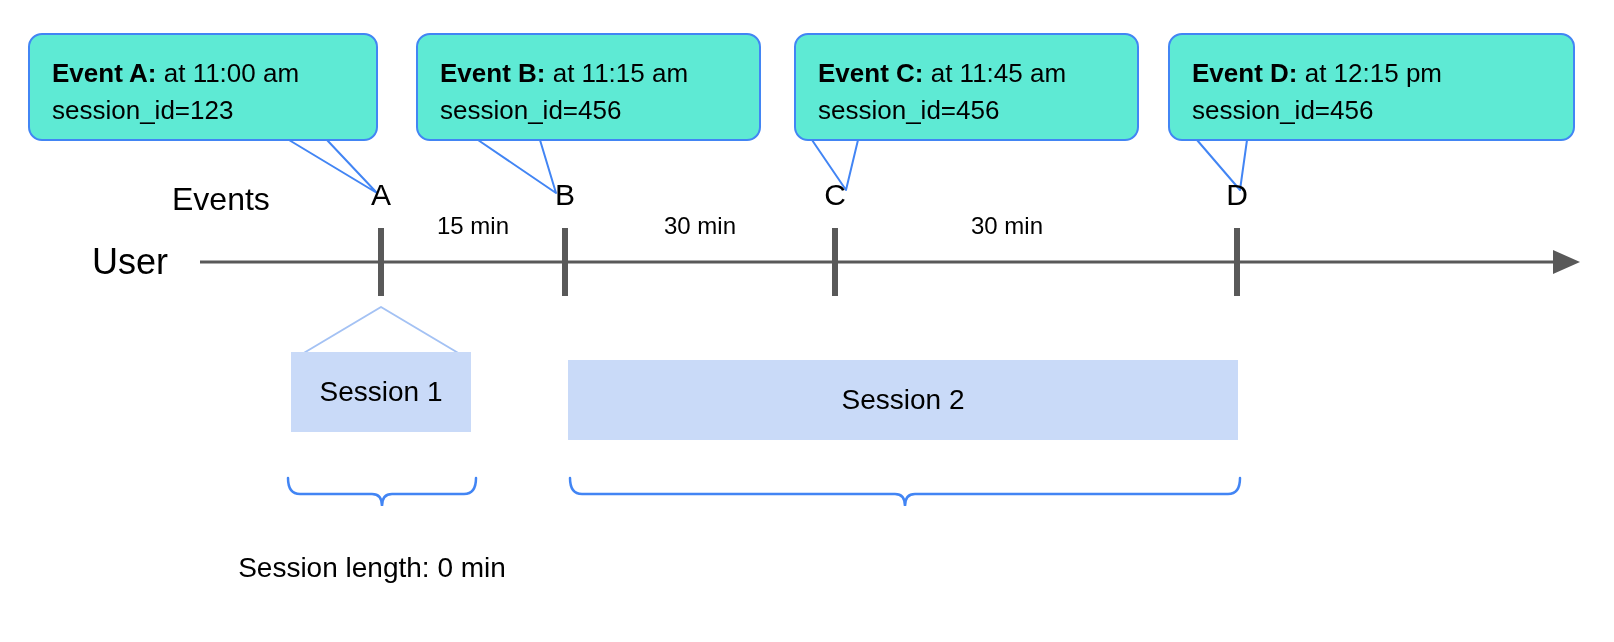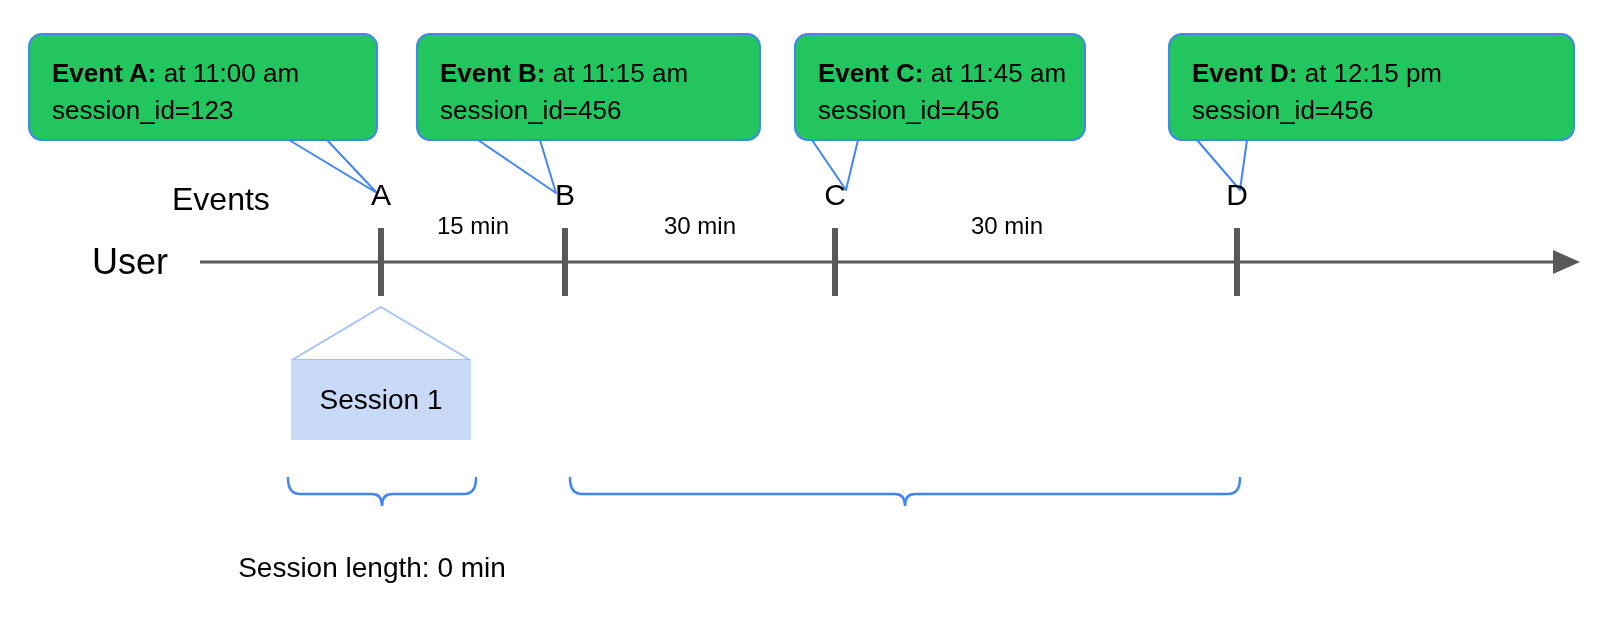--- a/index.html
+++ b/index.html
@@ -24,21 +24,21 @@
     width: 1614px;
     height: 642px;
   }
 
   
   .callout {
     position: absolute;
     box-sizing: border-box;
     border: 2px solid #4285f4;
     border-radius: 14px;
-    background: #22c55e;
+    background: #5eead4;
     padding: 20px 22px 0 22px;
     font-size: 26px;
     color: #000000;
     line-height: 1.42;
     z-index: 3;
   }
   .callout .line1 { white-space: nowrap; }
   .callout .line2 { white-space: nowrap; }
   .callout b {
     font-weight: bold;
@@ -116,21 +116,21 @@
   <div class="callout" style="left:28px; top:33px; width:350px; height:108px;">
     <div class="line1"><b>Event A:</b><span> at 11:00 am</span></div>
     <div class="line2">session_id=123</div>
   </div>
 
   <div class="callout" style="left:416px; top:33px; width:345px; height:108px;">
     <div class="line1"><b>Event B:</b><span> at 11:15 am</span></div>
     <div class="line2">session_id=456</div>
   </div>
 
-  <div class="callout" style="left:794px; top:33px; width:292px; height:108px;">
+  <div class="callout" style="left:794px; top:33px; width:345px; height:108px;">
     <div class="line1"><b>Event C:</b><span> at 11:45 am</span></div>
     <div class="line2">session_id=456</div>
   </div>
 
   <div class="callout" style="left:1168px; top:33px; width:407px; height:108px;">
     <div class="line1"><b>Event D:</b><span> at 12:15 pm</span></div>
     <div class="line2">session_id=456</div>
   </div>
 
   <div class="lbl lbl-user" style="left:92px; top:241px;">User</div>
@@ -139,20 +139,23 @@
 
   <div class="lbl lbl-marker" style="left:361px; top:178px; width:40px;">A</div>
   <div class="lbl lbl-marker" style="left:545px; top:178px; width:40px;">B</div>
   <div class="lbl lbl-marker" style="left:815px; top:178px; width:40px;">C</div>
   <div class="lbl lbl-marker" style="left:1217px; top:178px; width:40px;">D</div>
 
   <div class="lbl lbl-interval" style="left:413px; top:212px; width:120px;">15 min</div>
   <div class="lbl lbl-interval" style="left:640px; top:212px; width:120px;">30 min</div>
   <div class="lbl lbl-interval" style="left:947px; top:212px; width:120px;">30 min</div>
 
-  <div class="session-box" style="left:291px; top:360px; width:180px; height:80px;">
+  <div class="session-box" style="left:291px; top:352px; width:180px; height:80px;">
     <span>Session 1</span>
   </div>
 
+  <div class="session-box" style="left:568px; top:360px; width:670px; height:80px;">
+    <span>Session 2</span>
+  </div>
 
   <div class="lbl lbl-sessionlen" style="left:172px; top:552px; width:400px;">Session length: 0 min</div>
 
 </div>
 
 </body></html>

